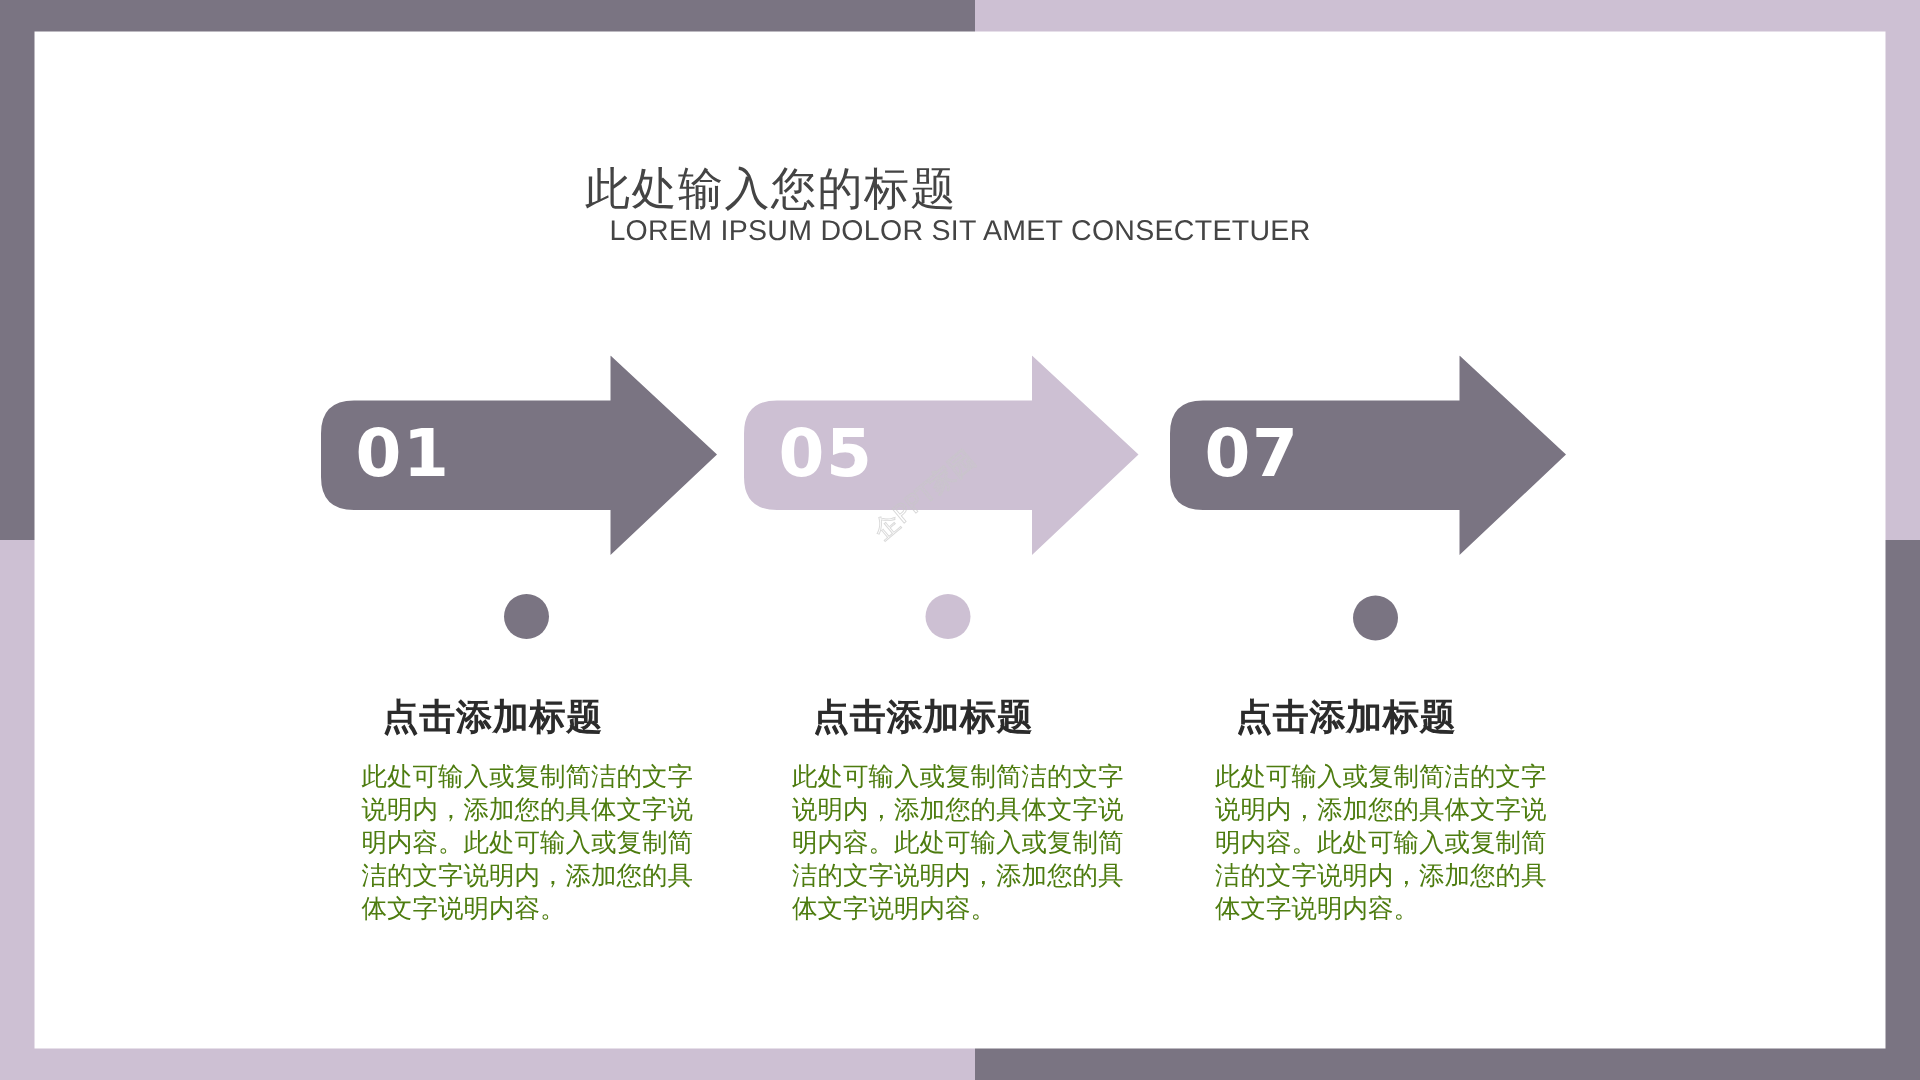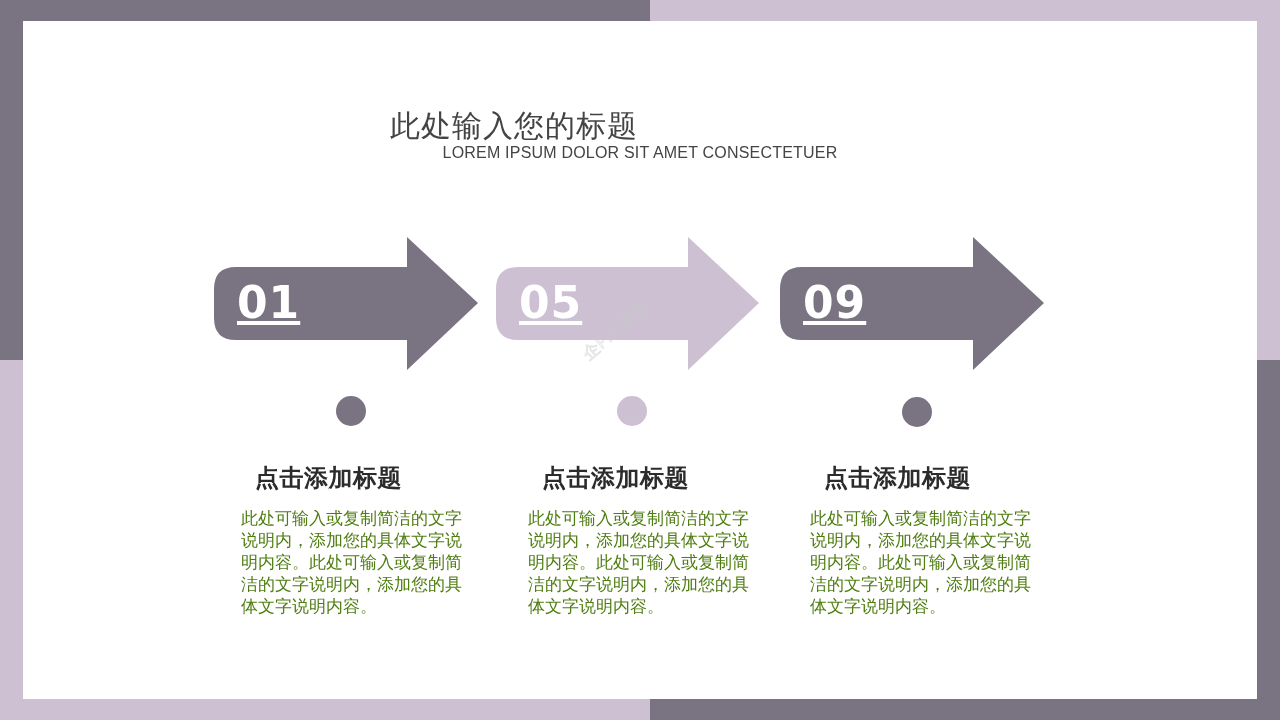--- a/index.html
+++ b/index.html
@@ -16,29 +16,29 @@
   .bar-bottom-left { left: 0; top: 699px; width: 650px; height: 21px; }
   .bar-bottom-right{ left: 650px; top: 699px; width: 630px; height: 21px; }
 
   .title {
     position: absolute; left: 0; width: 1028px; top: 106px;
     text-align: center; font-size: 30px; color: #444444; letter-spacing: 1px;
     font-family: "DejaVu Sans", sans-serif;
   }
   .subtitle {
     position: absolute; left: 0; width: 1280px; top: 144px;
-    text-align: center; font-size: 16px; color: #444444;
+    text-align: center; font-size: 19px; color: #444444;
     font-family: "Liberation Sans", sans-serif; letter-spacing: 0.2px;
   }
 
   .arrow { position: absolute; top: 237px; width: 264px; height: 134px; }
   .arrow svg { position: absolute; left: 0; top: 0; }
   .arrow .num {
     position: absolute; left: 23px; top: 40px; font-size: 44px; font-weight: bold;
-    color: #ffffff; font-family: "DejaVu Sans", sans-serif; letter-spacing: 1px; text-decoration: underline;
+    color: #ffffff; font-family: "DejaVu Sans", sans-serif; letter-spacing: 1px;
   }
 
   .dot { position: absolute; width: 30px; height: 30px; border-radius: 50%; }
 
   .step-title {
     position: absolute; top: 462px; font-size: 24px; font-weight: bold; color: #2b2b2b;
     font-family: "DejaVu Sans", sans-serif; letter-spacing: 0.5px;
   }
   .step-desc {
     position: absolute; top: 507px; width: 228px; font-size: 17px; line-height: 22px;
@@ -84,19 +84,19 @@
   <span class="num">05</span>
 </div>
 <div class="dot" style="left:617px; top:396px; background:#cdc0d3"></div>
 <div class="step-title" style="left:542px">点击添加标题</div>
 <div class="step-desc" style="left:528px">此处可输入或复制简洁的文字说明内，添加您的具体文字说明内容。此处可输入或复制简洁的文字说明内，添加您的具体文字说明内容。</div>
 
 <div class="arrow" style="left:780px">
   <svg width="264" height="134" viewBox="0 0 264 134">
     <path d="M22 30 H193 V0 L264 66 L193 133 V103 H22 Q0 103 0 81 V52 Q0 30 22 30 Z" fill="#7a7482"></path>
   </svg>
-  <span class="num">09</span>
+  <span class="num">07</span>
 </div>
 <div class="dot" style="left:902px; top:397px; background:#7a7482"></div>
 <div class="step-title" style="left:824px">点击添加标题</div>
 <div class="step-desc" style="left:810px">此处可输入或复制简洁的文字说明内，添加您的具体文字说明内容。此处可输入或复制简洁的文字说明内，添加您的具体文字说明内容。</div>
 
 <div class="watermark">企PPT家园</div>
 
 </body></html>

